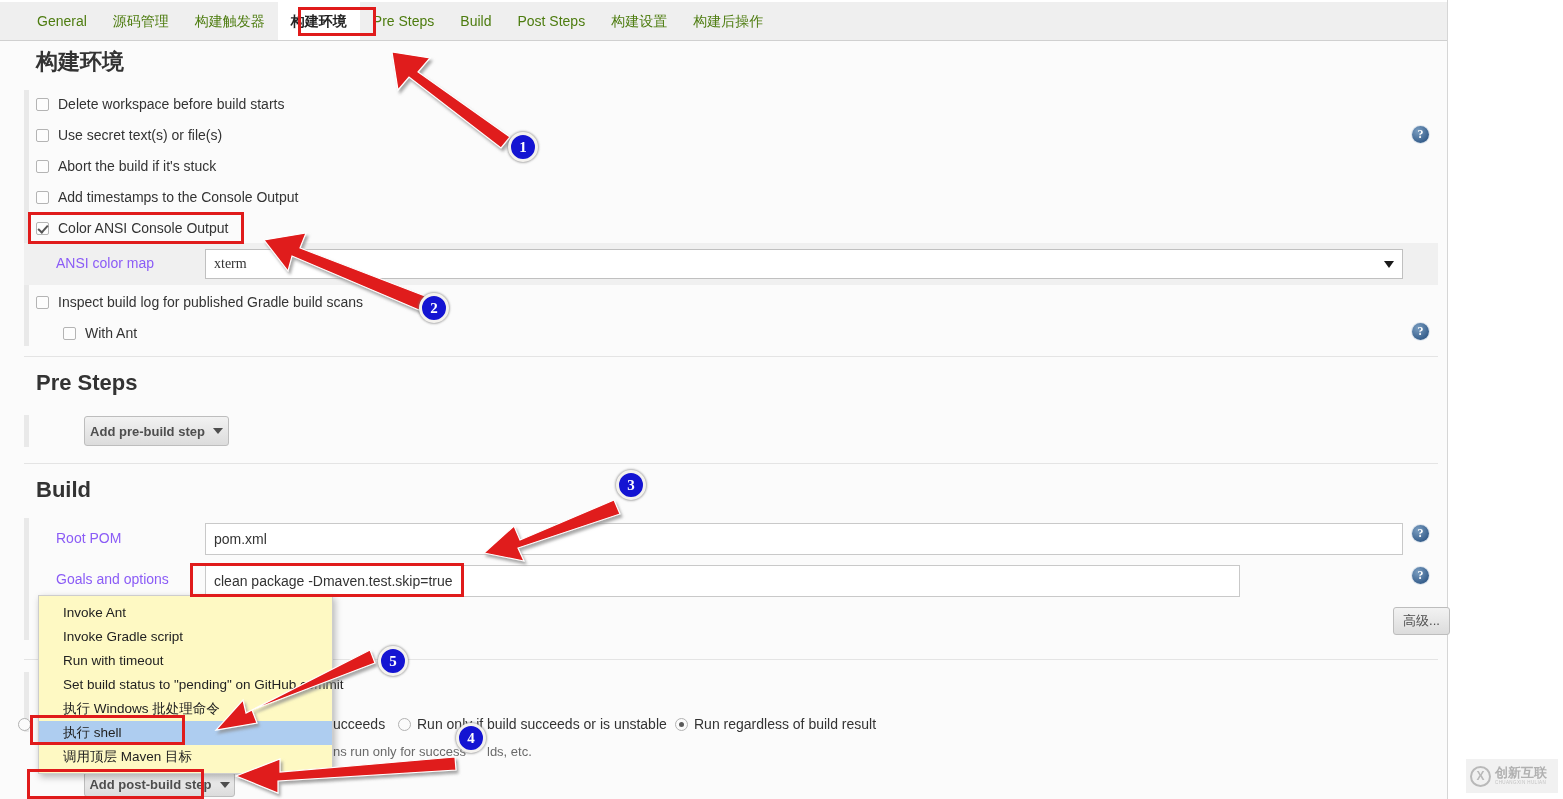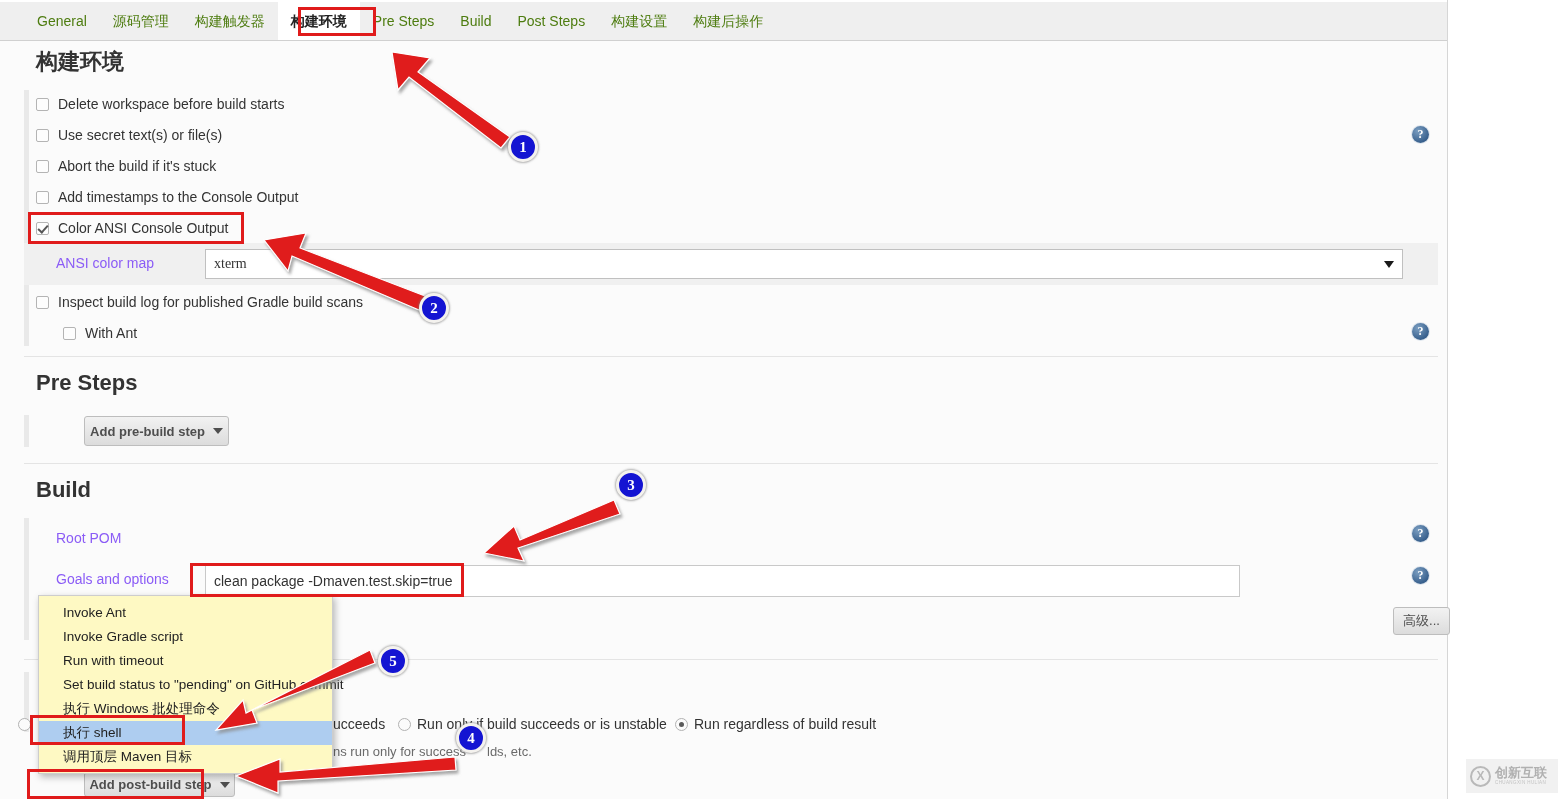--- a/index.html
+++ b/index.html
@@ -399,20 +399,21 @@
     <span>Add pre-build step</span>
     <span class="caret"></span>
   </div>
 
   <div class="hr" style="left:24px; top:463px; width:1414px;"></div>
   <h2 class="sect" style="left:36px; top:477px;">Build</h2>
 
   <div class="formbar" style="left:24px; top:518px; height:122px;"></div>
 
   <div class="fieldlabel" style="left:56px; top:530px;">Root POM</div>
+  <div class="textinput" style="left:205px; top:523px; width:1198px;">pom.xml</div>
   <div class="help" style="left:1412px; top:525px;">?</div>
 
   <div class="fieldlabel" style="left:56px; top:571px;">Goals and options</div>
   <div class="textinput" style="left:205px; top:565px; width:1035px;">clean package -Dmaven.test.skip=true</div>
   <div class="help" style="left:1412px; top:567px;">?</div>
 
   <div class="btn" style="left:1345px; top:607px; width:57px; height:28px; font-weight:400;">
     <span>高级...</span>
   </div>
 

